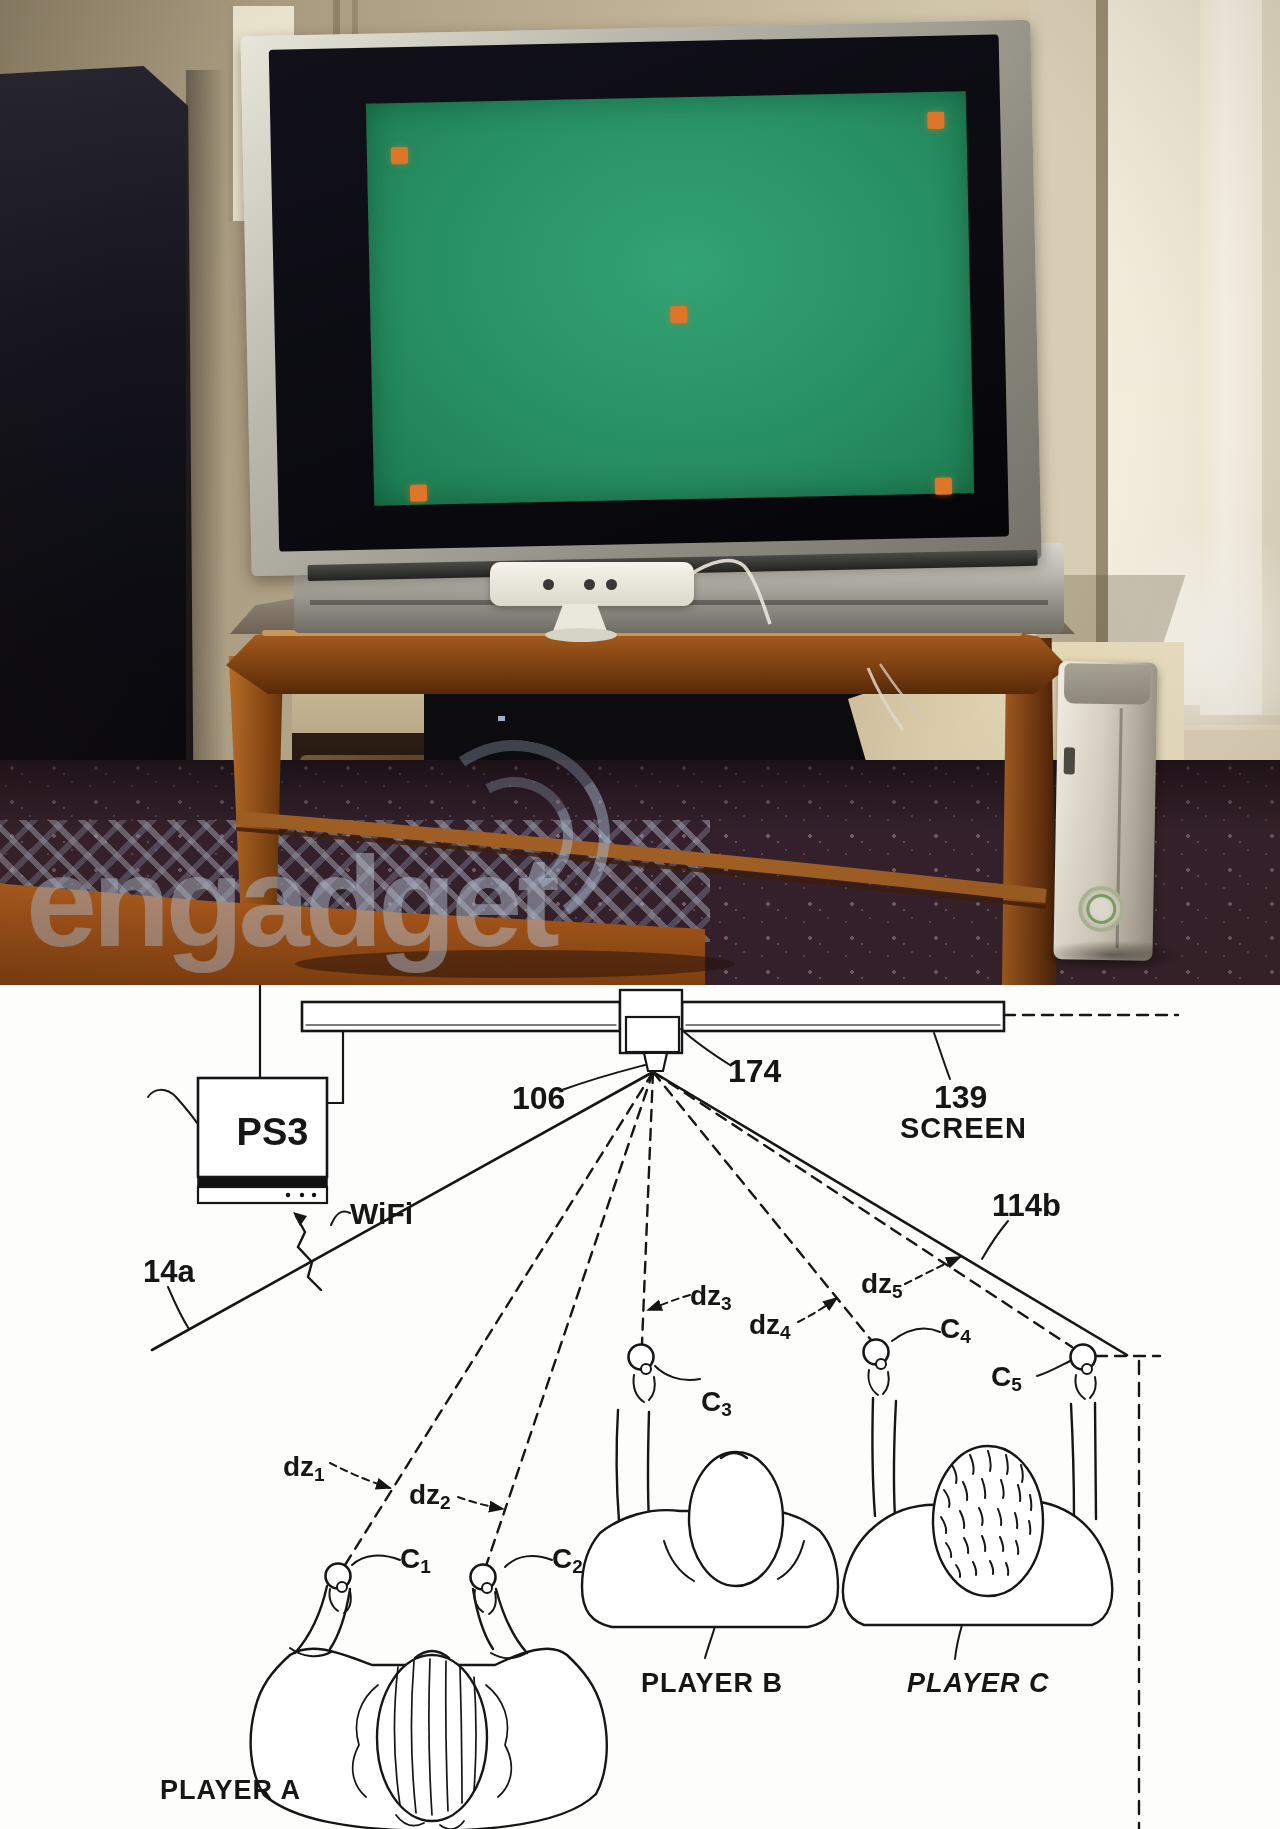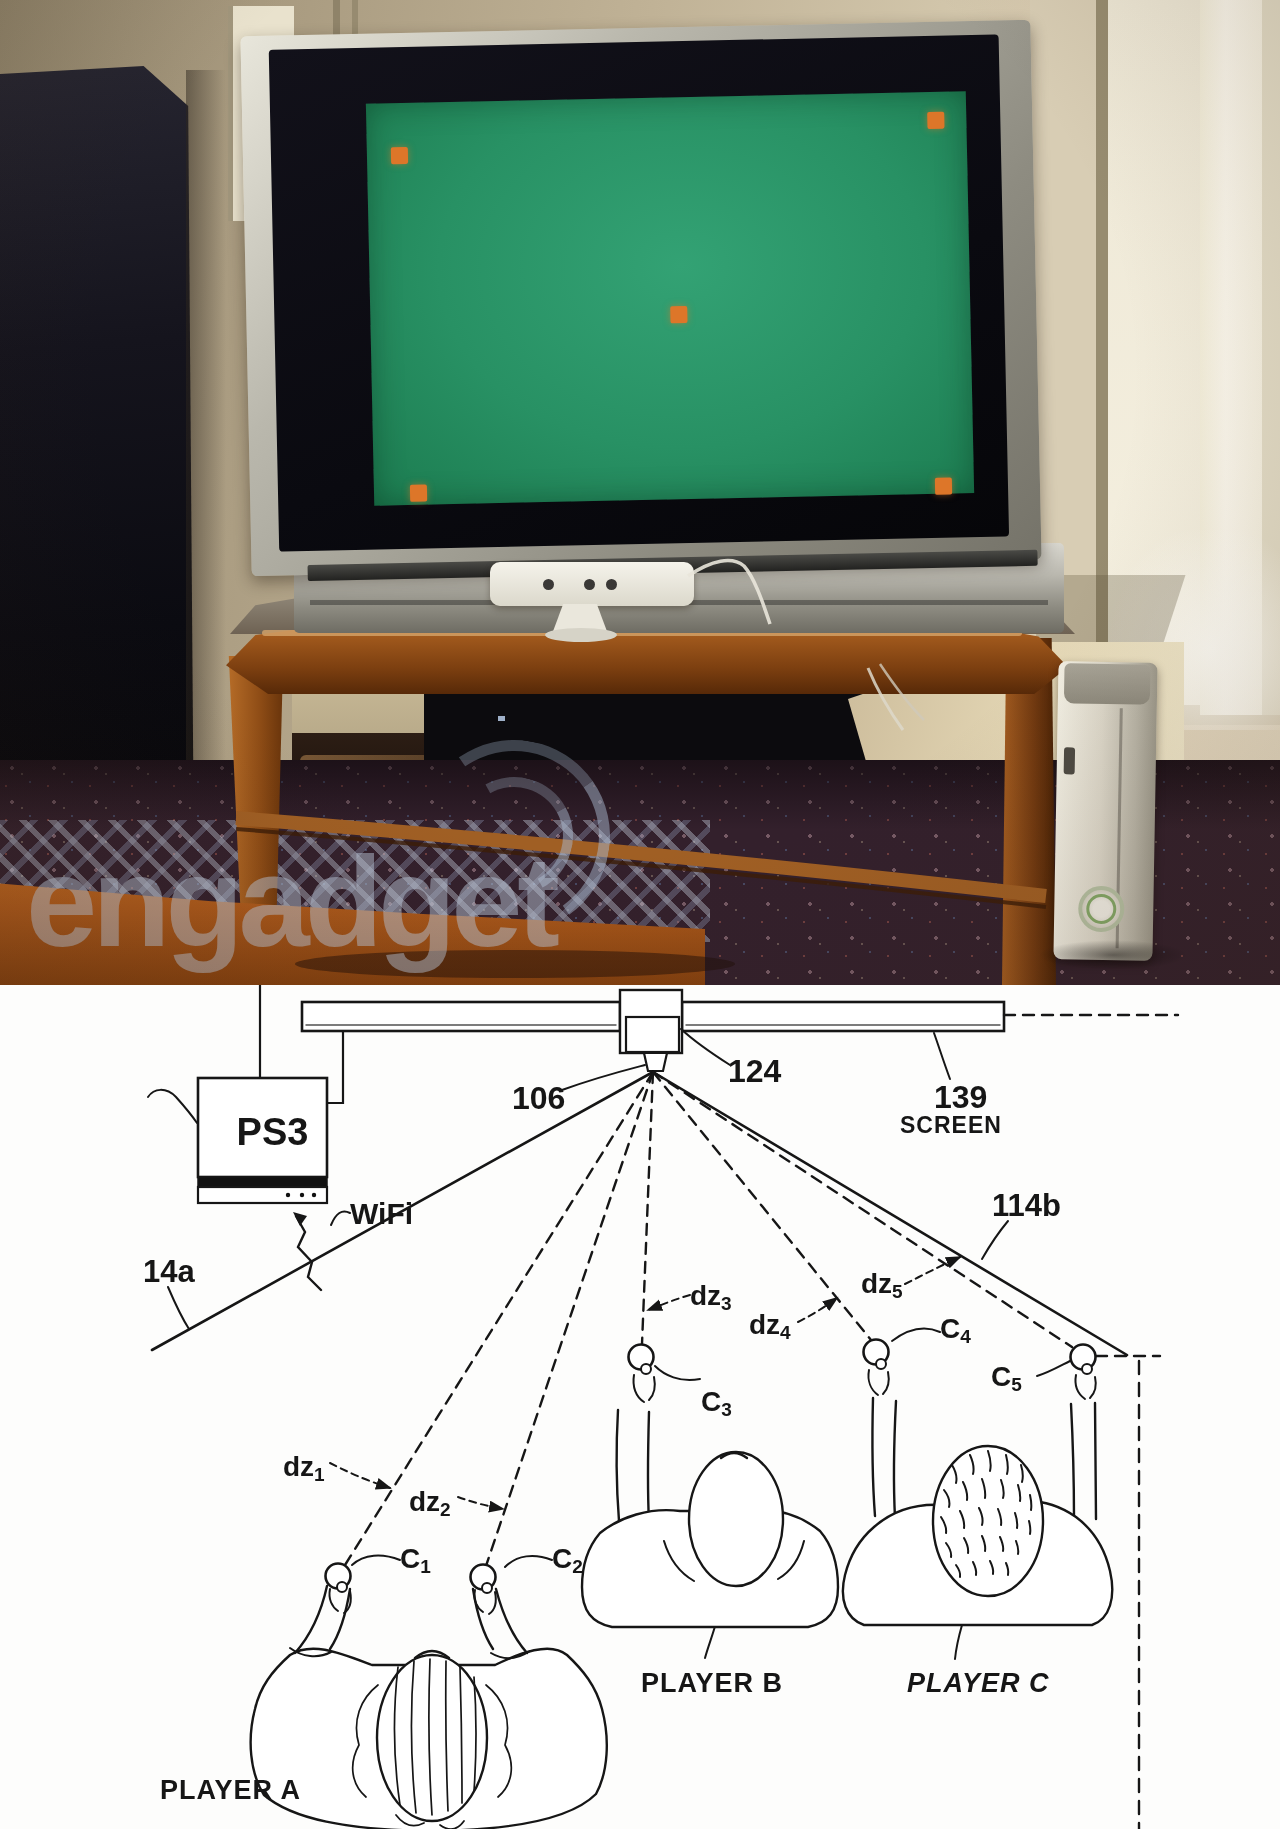--- a/index.html
+++ b/index.html
@@ -357,27 +357,27 @@
             <circle cx="1087" cy="384" r="5" stroke-width="2" fill="#fff"></circle>
             <path d="M1076,390 C1074,401 1078,409 1085,414 M1095,392 C1097,401 1095,408 1090,413" stroke-width="2"></path>
           </g>
         </g>
       </g>
     </svg>
     <div id="diagram-labels">
         <div class="dlabel" style="left: 198px; top: 128px; font-size: 38px; width: 149px; text-align: center;">PS3</div>
         <div class="dlabel" style="left: 350px; top: 214px; font-size: 30px;">WiFi</div>
         <div class="dlabel" style="left: 512px; top: 97px; font-size: 32px;">106</div>
-        <div class="dlabel" style="left: 728px; top: 70px; font-size: 32px;">124</div>
+        <div class="dlabel" style="left: 728px; top: 70px; font-size: 32px;">174</div>
         <div class="dlabel" style="left: 934px; top: 96px; font-size: 32px;">139</div>
-        <div class="dlabel" style="left: 900px; top: 129px; font-size: 23px; letter-spacing: 1px;">SCREEN</div>
+        <div class="dlabel" style="left: 900px; top: 129px; font-size: 29px; letter-spacing: 1px;">SCREEN</div>
         <div class="dlabel" style="left: 992px; top: 205px; font-size: 31px;">114b</div>
         <div class="dlabel" style="left: 143px; top: 271px; font-size: 31px;">14a</div>
         <div class="dlabel" style="left: 283px; top: 468px; font-size: 28px;">dz<sub>1</sub></div>
-        <div class="dlabel" style="left: 409px; top: 496px; font-size: 28px; margin-top: 7px;">dz<sub>2</sub></div>
+        <div class="dlabel" style="left: 409px; top: 496px; font-size: 28px;">dz<sub>2</sub></div>
         <div class="dlabel" style="left: 690px; top: 297px; font-size: 28px;">dz<sub>3</sub></div>
         <div class="dlabel" style="left: 749px; top: 326px; font-size: 28px;">dz<sub>4</sub></div>
         <div class="dlabel" style="left: 861px; top: 285px; font-size: 28px;">dz<sub>5</sub></div>
         <div class="dlabel" style="left: 400px; top: 560px; font-size: 28px;">C<sub>1</sub></div>
         <div class="dlabel" style="left: 552px; top: 560px; font-size: 28px;">C<sub>2</sub></div>
         <div class="dlabel" style="left: 701px; top: 379px; font-size: 28px; margin-top: 24px;">C<sub>3</sub></div>
         <div class="dlabel" style="left: 940px; top: 330px; font-size: 28px;">C<sub>4</sub></div>
         <div class="dlabel" style="left: 991px; top: 378px; font-size: 28px;">C<sub>5</sub></div>
         <div class="dlabel" style="left: 160px; top: 792px; font-size: 27px; letter-spacing: 1px;">PLAYER A</div>
         <div class="dlabel" style="left: 641px; top: 685px; font-size: 27px; letter-spacing: 1px;">PLAYER B</div>

